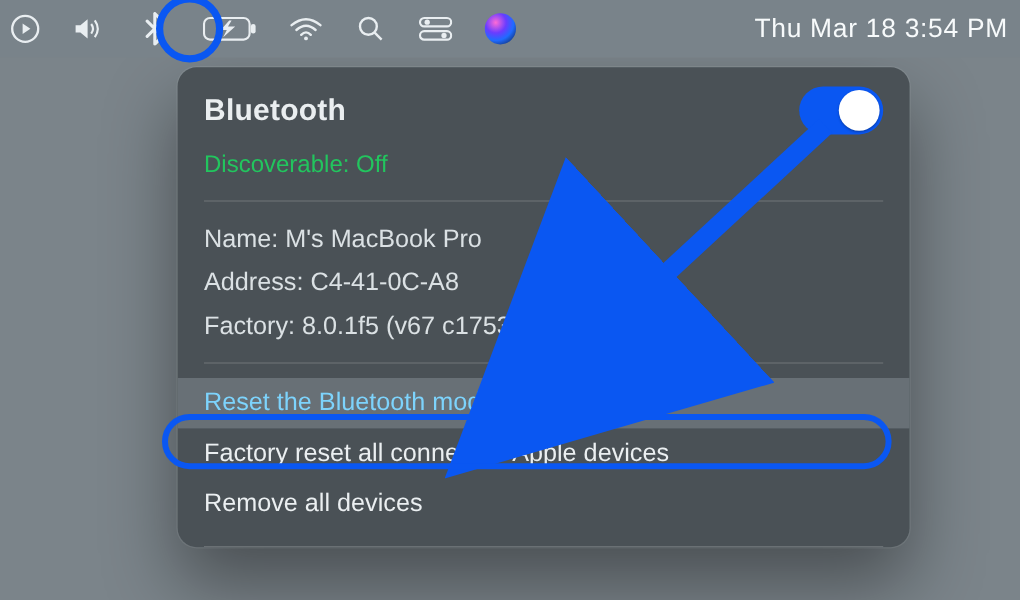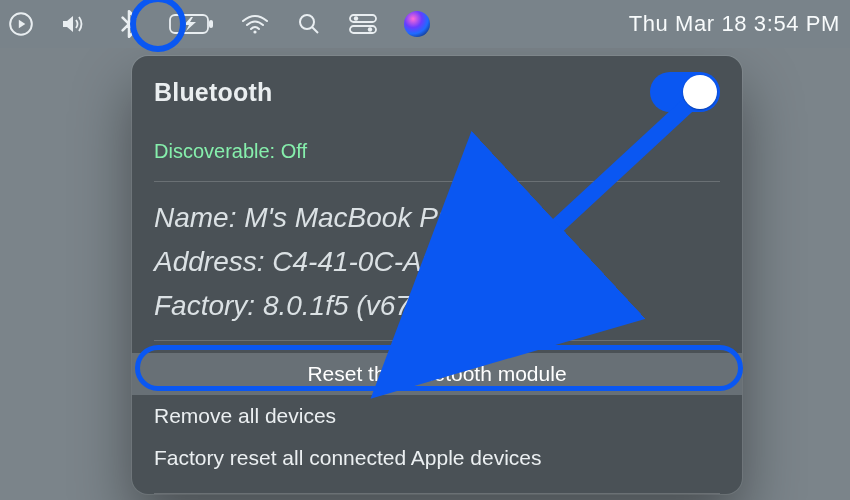--- a/index.html
+++ b/index.html
@@ -54,21 +54,21 @@
       border-radius: 28px;
       border: 6px solid #0a57f2;
       background: transparent;
       pointer-events: none;
       z-index: 5;
     }
 
     .dropdown {
       position: absolute;
       top: 56px;
-      left: 132px;
+      left: 148px;
       width: 610px;
       border-radius: 16px;
       background: rgba(70,77,82,0.93);
       box-shadow: 0 0 0 1px rgba(255,255,255,0.08), 0 30px 60px rgba(0,0,0,0.4);
       color: #dfe5e8;
       padding: 16px 0 0 0;
       overflow: hidden;
     }
     .dropdown .section {
       padding: 4px 22px;
@@ -80,46 +80,44 @@
       padding: 0 22px 4px 22px;
     }
     .dropdown .title {
       font-size: 25px;
       font-weight: 700;
       color: #eaeef0;
       letter-spacing: 0.2px;
     }
     .dropdown .sub {
       font-size: 20px;
-      color: #86efac;
-      margin-top: 20px;
+      color: #22c55e;
+      margin-top: 6px;
     }
     .divider {
       height: 1px;
       background: rgba(255,255,255,0.18);
       margin: 14px 22px;
     }
     .divider.tight { margin: 12px 22px; }
     .info-line {
-      font-size: 28px;
+      font-size: 21px;
       color: #dbe1e4;
       padding: 6px 22px;
-      font-style: italic;
     }
     .action-list { padding-bottom: 4px; }
     .action-item {
       font-size: 21px;
       color: #ebeff1;
       padding: 9px 22px;
       cursor: default;
     }
     .action-item.highlight {
       background: rgba(130,138,145,0.55);
-      color: #ffffff;
-      text-align: center;
+      color: #7dd3fc;
     }
 
     
     .switch {
       width: 70px;
       height: 40px;
       border-radius: 20px;
       background: #0a57f2;
       position: relative;
       flex: 0 0 auto;
@@ -242,22 +240,22 @@
   <div class="section">
     <div class="sub">Discoverable: Off</div>
   </div>
   <div class="divider"></div>
   <div class="info-line">Name: M's MacBook Pro</div>
   <div class="info-line">Address: C4-41-0C-A8</div>
   <div class="info-line">Factory: 8.0.1f5 (v67 c17530)</div>
   <div class="divider tight"></div>
   <div class="action-list">
     <div class="action-item highlight">Reset the Bluetooth module</div>
+    <div class="action-item">Factory reset all connected Apple devices</div>
     <div class="action-item">Remove all devices</div>
-    <div class="action-item">Factory reset all connected Apple devices</div>
   </div>
   <div class="bottom-divider"></div>
 </div>
 
 <div class="reset-callout-ring"></div>
 
 <svg class="arrow-svg" viewBox="0 0 620 440">
   <defs>
     <marker id="arrowhead" markerWidth="16" markerHeight="16" refX="6" refY="8" orient="auto">
       <path d="M0 0 L16 8 L0 16 Z" fill="#0a57f2"></path>

